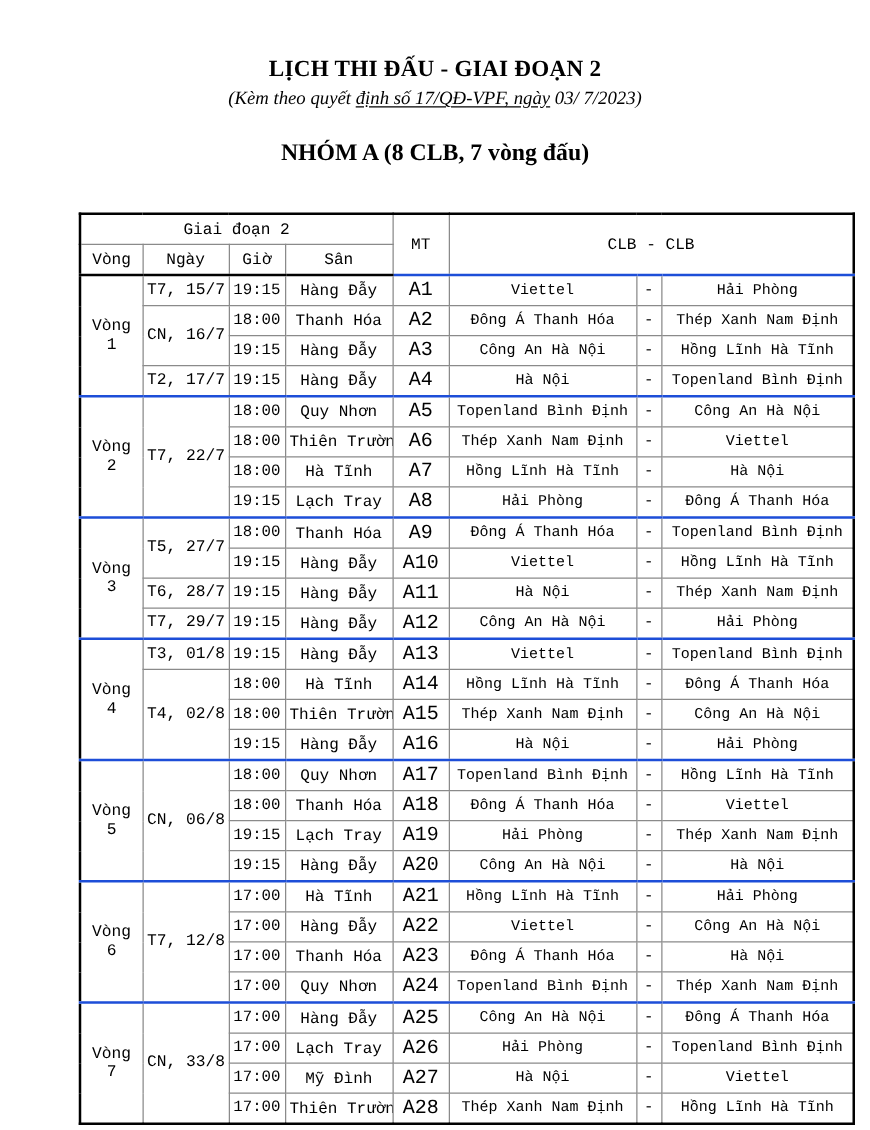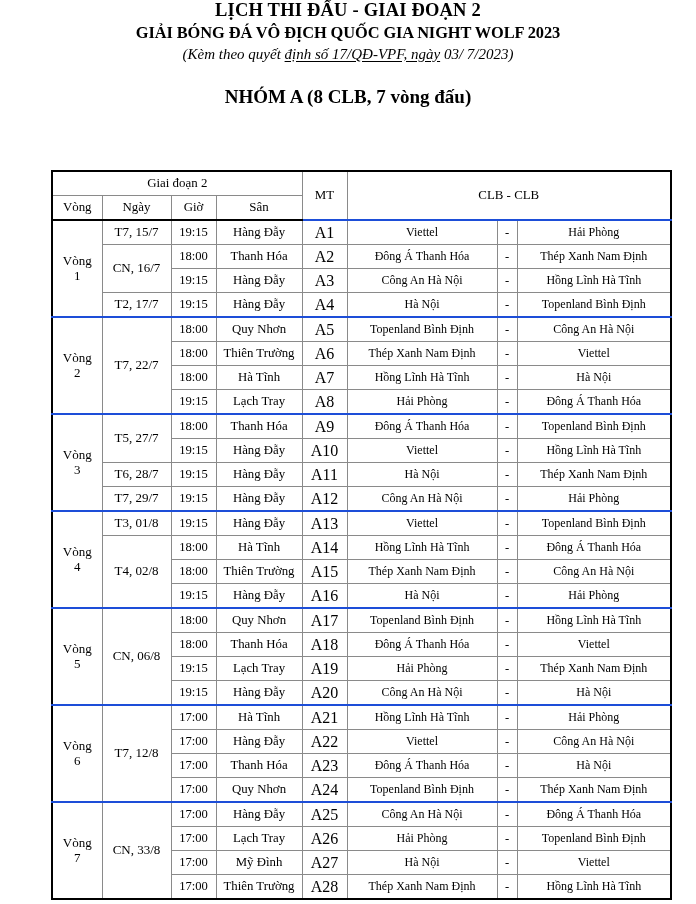--- a/index.html
+++ b/index.html
@@ -20,20 +20,21 @@
     height: 904px;
     box-sizing: border-box;
     padding: 0;
     position: relative;
     background: #fff;
   }
 
   
   .header {
     text-align: center;
+    padding-top: 46px;
   }
   .title-main {
     font-size: 18.5px;
     font-weight: bold;
     letter-spacing: 0.2px;
     line-height: 1.18;
     white-space: nowrap;
   }
   .title-sub {
     font-size: 16.4px;
@@ -57,23 +58,24 @@
   .group-title {
     font-size: 19px;
     font-weight: bold;
     margin-top: 23px;
     white-space: nowrap;
   }
 
   
   .table-wrap {
     position: absolute;
-    left: 51px;
+    left: 63px;
     top: 170px;
     width: 607px;
+    font-family: Liberation Mono, monospace;
   }
   table.sched {
     border-collapse: collapse;
     width: 619px;
     table-layout: fixed;
     font-size: 12.6px;
   }
   table.sched td, table.sched th {
     border: 1px solid #8a8a8a;
     padding: 0 3px;
@@ -125,21 +127,20 @@
   col.c-dash   { width: 20px; }
   col.c-away   { width: 154px; }
 </style>
 </head>
 <body>
 
 <div class="page">
 
   <div class="header">
     <div class="title-main">LỊCH THI ĐẤU - GIAI ĐOẠN 2</div>
-    <div class="title-sub">GIẢI BÓNG ĐÁ VÔ ĐỊCH QUỐC GIA NIGHT WOLF 2023</div>
     <div class="title-note"><span>(Kèm theo quyết </span><span class="u">định số 17/QĐ-VPF, ngày</span><span> 03/ 7/2023)</span></div>
     <div class="group-title">NHÓM A (8 CLB, 7 vòng đấu)</div>
   </div>
 
   <div class="table-wrap">
     <table class="sched">
       <colgroup>
         <col class="c-round">
           <col class="c-date">
           <col class="c-time">

